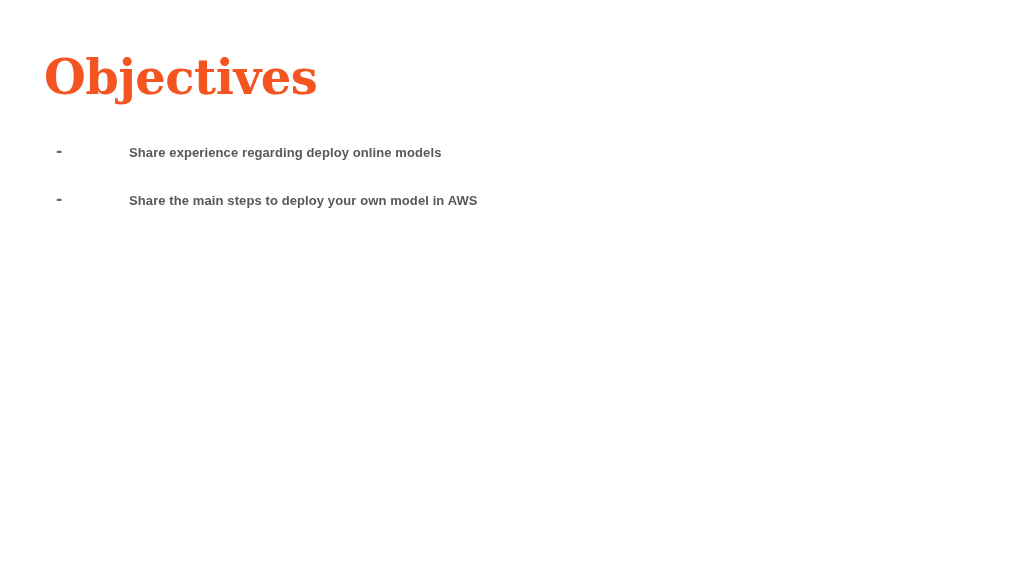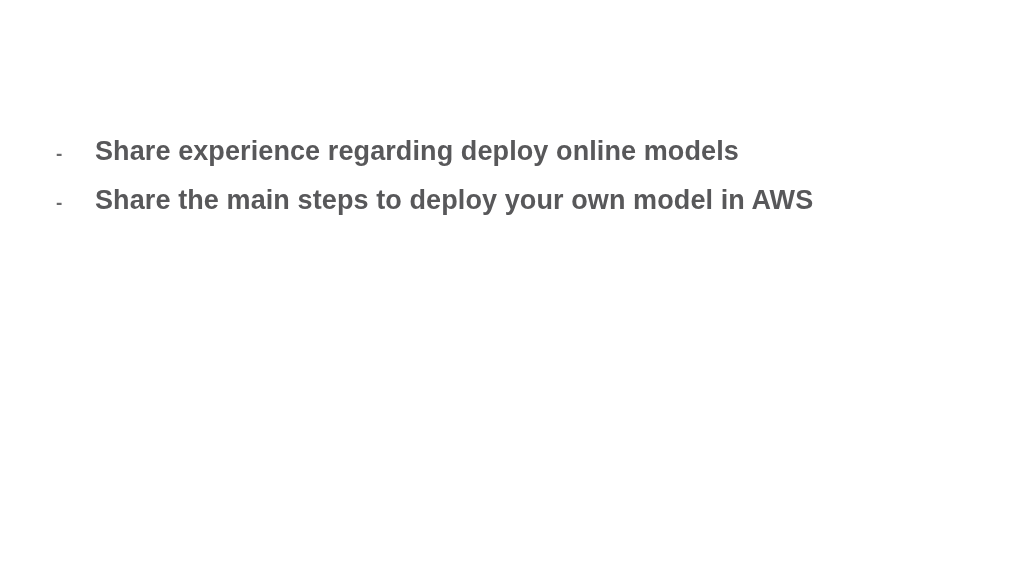--- a/index.html
+++ b/index.html
@@ -56,39 +56,41 @@
     font-weight: 700;
     font-size: 19px;
     line-height: 30px;
     color: #6a6a6c;
     text-align: left;
   }
   .bullet-text {
     flex: 1 1 auto;
     font-family: "Liberation Sans", sans-serif;
     font-weight: 700;
-    font-size: 27px;
+    font-size: 13px;
     line-height: 30px;
     color: #58585a;
     letter-spacing: 0.1px;
     white-space: nowrap;
+    margin-left: 34px;
   }
   .slide-body {
     position: absolute;
     left: 0;
     top: 240px;
     width: 1024px;
     height: 336px;
   }
 </style>
 </head>
 <body>
 
 <div class="slide">
 
+  <h1 class="slide-title">Objectives</h1>
 
   <ul class="bullet-list">
 
     <li class="bullet-item">
       <span class="bullet-marker">-</span>
       <span class="bullet-text">Share experience regarding deploy online models</span>
     </li>
 
     <li class="bullet-item">
       <span class="bullet-marker">-</span>

